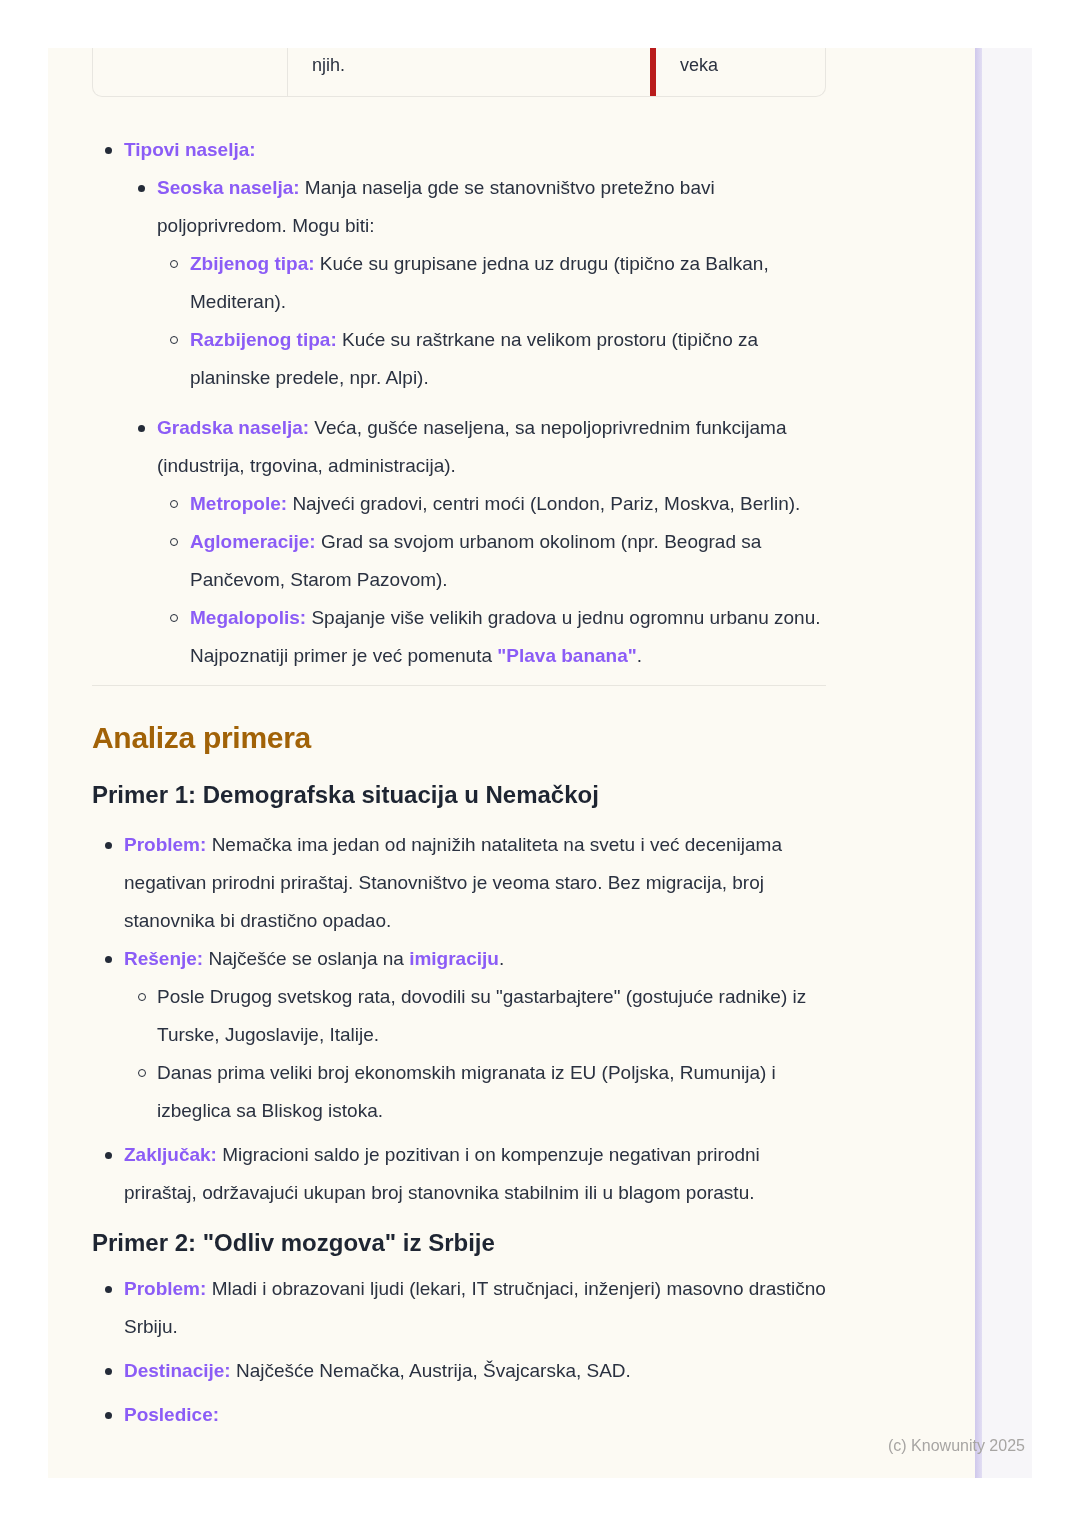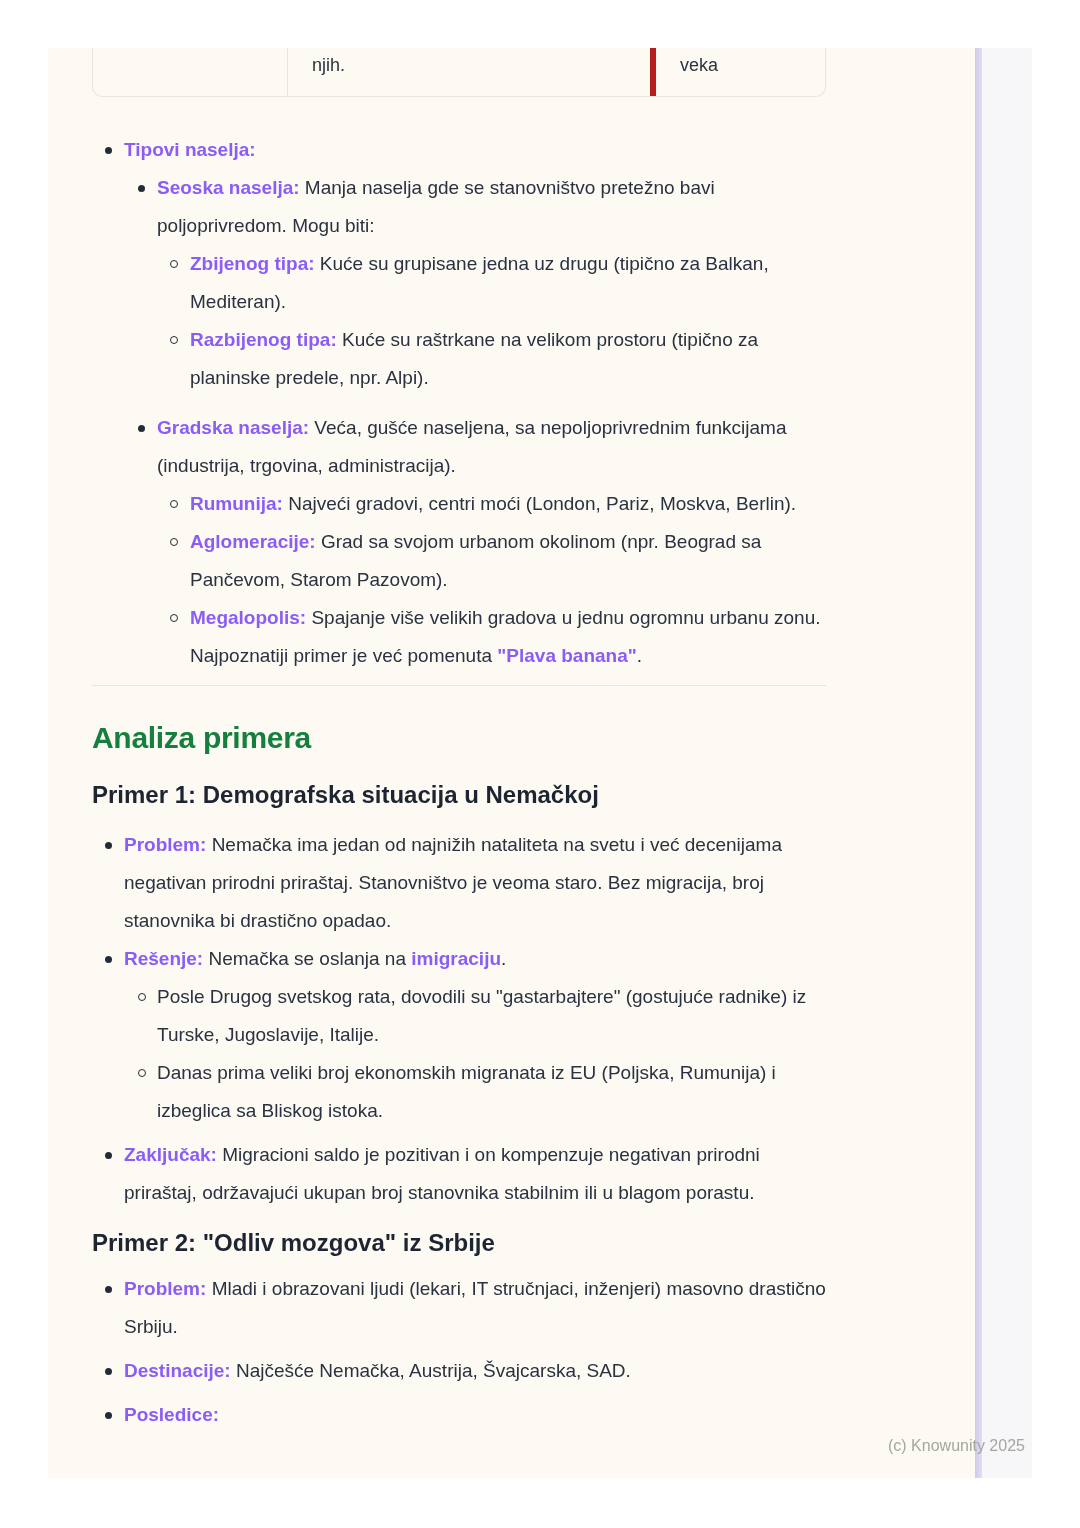--- a/index.html
+++ b/index.html
@@ -74,21 +74,21 @@
   .mt6  { margin-top: 6px; }
 
   .divider {
     border: none;
     border-top: 1px solid #e8e6df;
     margin: 10px 0 0 0;
   }
   h2.analiza {
     font-size: 30px; line-height: 40px;
     font-weight: 700;
-    color: #15803d;
+    color: #a16207;
     letter-spacing: -0.3px;
     margin: 32px 0 0 0;
   }
   h3.primer {
     font-size: 24px; line-height: 30px;
     font-weight: 700;
     color: #1e2532;
     margin: 22px 0 0 0;
   }
   h3.primer2 { margin-top: 16px; }
@@ -136,21 +136,21 @@
         <div class="txt"><strong>Razbijenog tipa:</strong><span> Kuće su raštrkane na velikom prostoru (tipično za planinske predele, npr. Alpi).</span></div>
       </div>
 
       <div class="li l2 mt12">
         <span class="marker disc"></span>
         <div class="txt"><strong>Gradska naselja:</strong><span> Veća, gušće naseljena, sa nepoljoprivrednim funkcijama (industrija, trgovina, administracija).</span></div>
       </div>
 
       <div class="li l3">
         <span class="marker ring"></span>
-        <div class="txt"><strong>Rumunija:</strong><span> Najveći gradovi, centri moći (London, Pariz, Moskva, Berlin).</span></div>
+        <div class="txt"><strong>Metropole:</strong><span> Najveći gradovi, centri moći (London, Pariz, Moskva, Berlin).</span></div>
       </div>
 
       <div class="li l3">
         <span class="marker ring"></span>
         <div class="txt"><strong>Aglomeracije:</strong><span> Grad sa svojom urbanom okolinom (npr. Beograd sa Pančevom, Starom Pazovom).</span></div>
       </div>
 
       <div class="li l3">
         <span class="marker ring"></span>
         <div class="txt"><strong>Megalopolis:</strong><span> Spajanje više velikih gradova u jednu ogromnu urbanu zonu. Najpoznatiji primer je već pomenuta </span><strong>"Plava banana"</strong><span>.</span></div>
@@ -165,21 +165,21 @@
     <h3 class="primer">Primer 1: Demografska situacija u Nemačkoj</h3>
 
     <div>
       <div class="li l1 mt16">
         <span class="marker disc"></span>
         <div class="txt"><strong>Problem:</strong><span> Nemačka ima jedan od najnižih nataliteta na svetu i već decenijama negativan prirodni priraštaj. Stanovništvo je veoma staro. Bez migracija, broj stanovnika bi drastično opadao.</span></div>
       </div>
 
       <div class="li l1">
         <span class="marker disc"></span>
-        <div class="txt"><strong>Rešenje:</strong><span> Nemačka se oslanja na </span><strong>imigraciju</strong><span>.</span></div>
+        <div class="txt"><strong>Rešenje:</strong><span> Najčešće se oslanja na </span><strong>imigraciju</strong><span>.</span></div>
       </div>
 
       <div class="li l2">
         <span class="marker ring"></span>
         <div class="txt"><span>Posle Drugog svetskog rata, dovodili su "gastarbajtere" (gostujuće radnike) iz Turske, Jugoslavije, Italije.</span></div>
       </div>
 
       <div class="li l2">
         <span class="marker ring"></span>
         <div class="txt"><span>Danas prima veliki broj ekonomskih migranata iz EU (Poljska, Rumunija) i izbeglica sa Bliskog istoka.</span></div>

